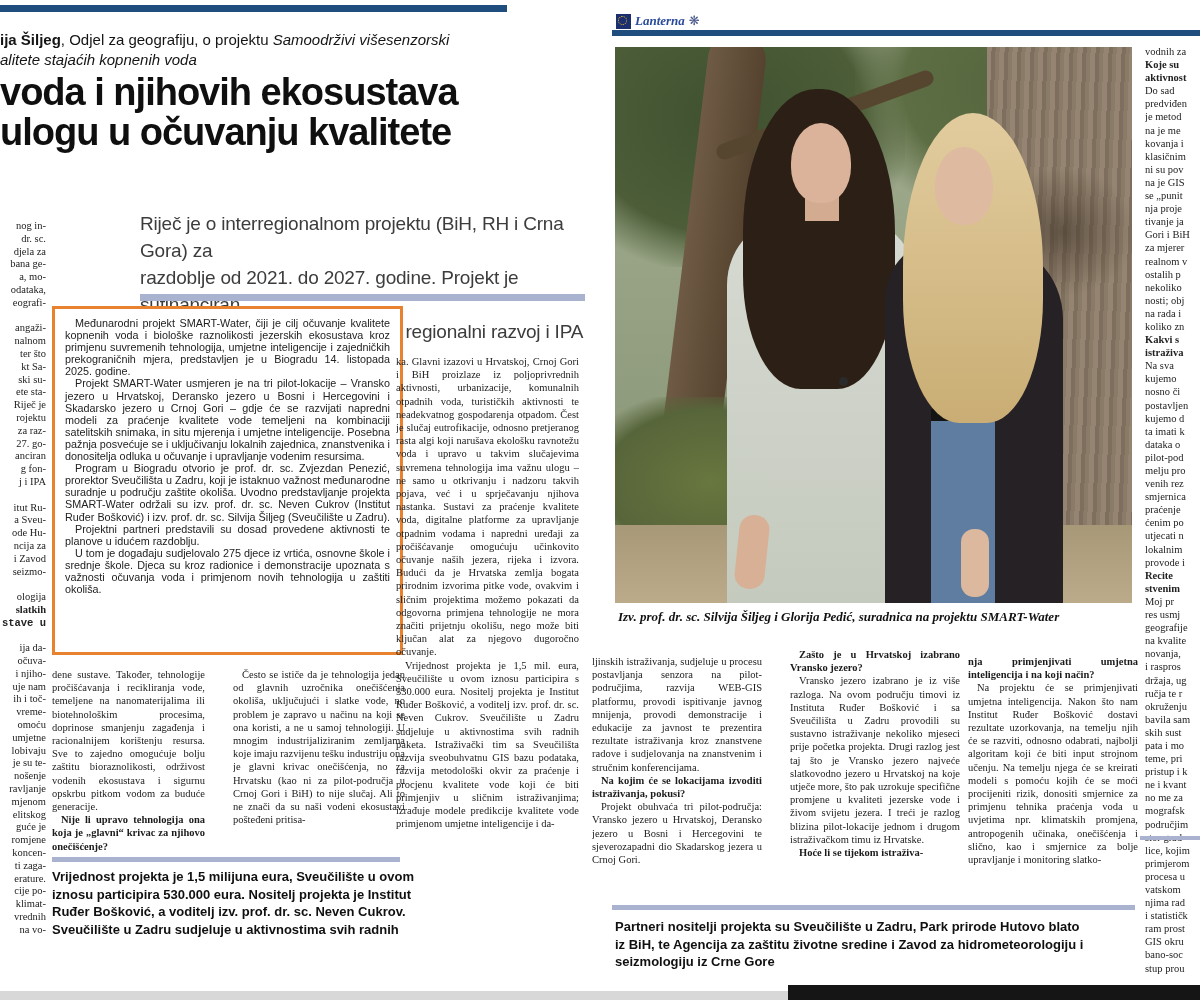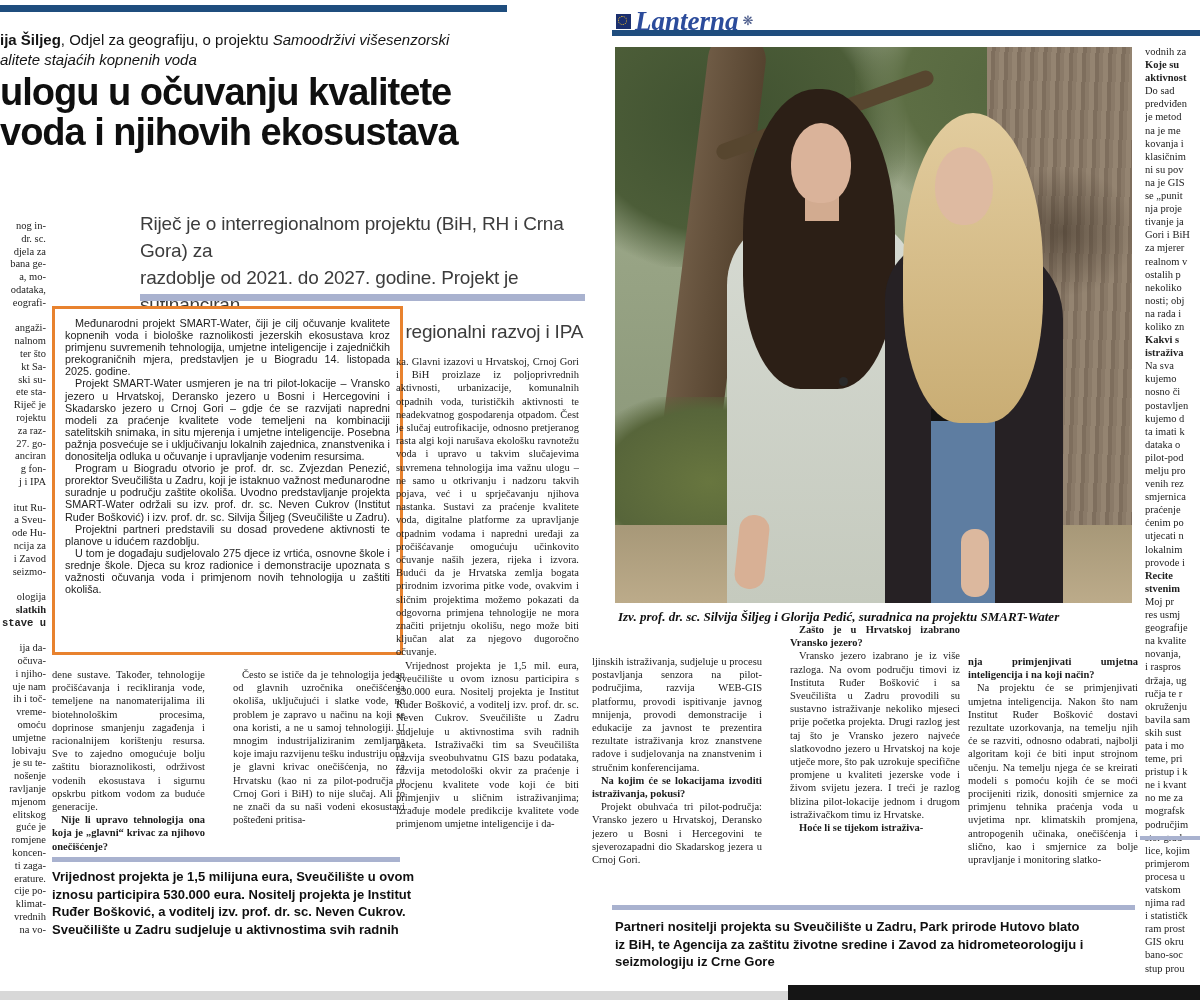--- a/index.html
+++ b/index.html
@@ -27,21 +27,21 @@
   .colC { left:233px; top:668px; width:172px; height:186px; }
   .colD { left:396px; top:328px; width:183px; height:614px;margin-top:27px; }
   .pq-rule-l { left:52px; top:857px; width:348px; height:5px; }
   .pq { font-family:"Liberation Sans",sans-serif; font-weight:700; font-size:13px; line-height:17.5px; color:#101010; }
   .pq-l { left:52px; top:868px; width:385px; }
 
   
   .masthead { left:616px; top:11px; height:20px; display:flex; align-items:center; gap:4px; }
   .flagicon { width:15px; height:15px; background:#1b2f6e; position:relative; }
   .flagicon span { position:absolute; left:2px; top:2px; width:9px; height:9px; border:1px dotted #f0c030; border-radius:50%; }
-  .mtitle { font-family:"Liberation Serif",serif; font-style:italic; font-weight:700; font-size:27px; color:#2b4b9b; }
+  .mtitle { font-family:"Liberation Serif",serif; font-style:italic; font-weight:700; font-size:13px; color:#2b4b9b; }
   .rosette { font-size:13px; color:#4a5a8a; }
   .navy-rule-r { left:612px; top:30px; width:588px; height:6px; background:#1f4d7e; }
 
   .photo { left:615px; top:47px; width:517px; height:556px; overflow:hidden;
            background:linear-gradient(180deg,#a3ad92 0%,#97a384 40%,#8e9a7c 70%,#a89a7e 100%); }
   .pp { position:absolute; }
   .fol1 { left:-70px; top:-80px; width:360px; height:300px; background:radial-gradient(ellipse at center,#3f5130 0%,#4c5d38 55%,rgba(76,93,56,0) 75%); }
   .fol2 { left:240px; top:-90px; width:330px; height:260px; background:radial-gradient(ellipse at center,#55663f 0%,#5d6e44 50%,rgba(93,110,68,0) 75%); }
   .trunkL { left:68px; top:-15px; width:58px; height:460px; background:linear-gradient(90deg,#6f5b45,#55432f); border-radius:26px; transform:rotate(7deg); }
   .branch { left:95px; top:60px; width:230px; height:16px; background:#57462f; border-radius:8px; transform:rotate(-20deg); }
@@ -64,21 +64,21 @@
   .shirt2 { left:312px; top:192px; width:74px; height:180px; background:#171417; border-radius:0 0 30% 30%; }
   .jeans2 { left:316px; top:368px; width:64px; height:188px; background:#5e7da1; }
   .belt2 { left:316px; top:362px; width:64px; height:12px; background:#141414; }
   .ring2 { left:336px; top:357px; width:18px; height:18px; border:3px solid #6e6e6e; border-radius:50%; }
   .hair2 { left:288px; top:66px; width:140px; height:310px; background:linear-gradient(180deg,#e2cc9e,#c9ad74); border-radius:50% 50% 40% 40%; }
   .face2 { left:320px; top:100px; width:58px; height:78px; background:#debaa1; border-radius:50% 50% 46% 46%; }
   .hand2 { left:346px; top:482px; width:28px; height:68px; background:#dcb89e; border-radius:13px; }
 
   .caption { left:618px; top:609px; width:514px; font-weight:700; font-style:italic; font-size:13px; color:#111; }
   .colR1 { left:592px; top:655px; width:170px; height:250px; }
-  .colR2 { left:790px; top:623px; width:170px; height:250px; }
+  .colR2 { left:790px; top:648px; width:170px; height:250px; }
   .colR3 { left:968px; top:655px; width:170px; height:250px; }
   .mcolR { left:1145px; top:45px; width:60px; height:932px; font-size:10.5px; color:#222; overflow:hidden; }
   .mcolR div { line-height:13.1px; height:13.1px; white-space:nowrap; }
   .mr-rule { left:1140px; top:836px; width:60px; height:4px; }
   .pq-rule-r { left:612px; top:905px; width:523px; height:5px; }
   .pq-r { left:615px; top:918px; width:540px; }
 
   .strip-light { left:0; top:991px; width:788px; height:9px; background:#d8d8d8; }
   .strip-dark { left:788px; top:985px; width:412px; height:15px; background:#151515; }
 </style>
@@ -86,22 +86,22 @@
 <body>
 
 <div class="abs topbar"></div>
 
 <div class="abs kicker">
   <span class="kb">ija Šiljeg</span><span>, Odjel za geografiju, o projektu </span><span class="ki">Samoodrživi višesenzorski</span><br>
   <span class="ki">alitete stajaćih kopnenih voda</span>
 </div>
 
 <div class="abs headline">
+    <div>voda i njihovih ekosustava</div>
     <div>ulogu u očuvanju kvalitete</div>
-    <div>voda i njihovih ekosustava</div>
   </div>
 
 <div class="abs mcol">
     <div>nog in-</div>
     <div>dr. sc.</div>
     <div>djela za</div>
     <div>bana ge-</div>
     <div>a, mo-</div>
     <div>odataka,</div>
     <div>eografi-</div>

